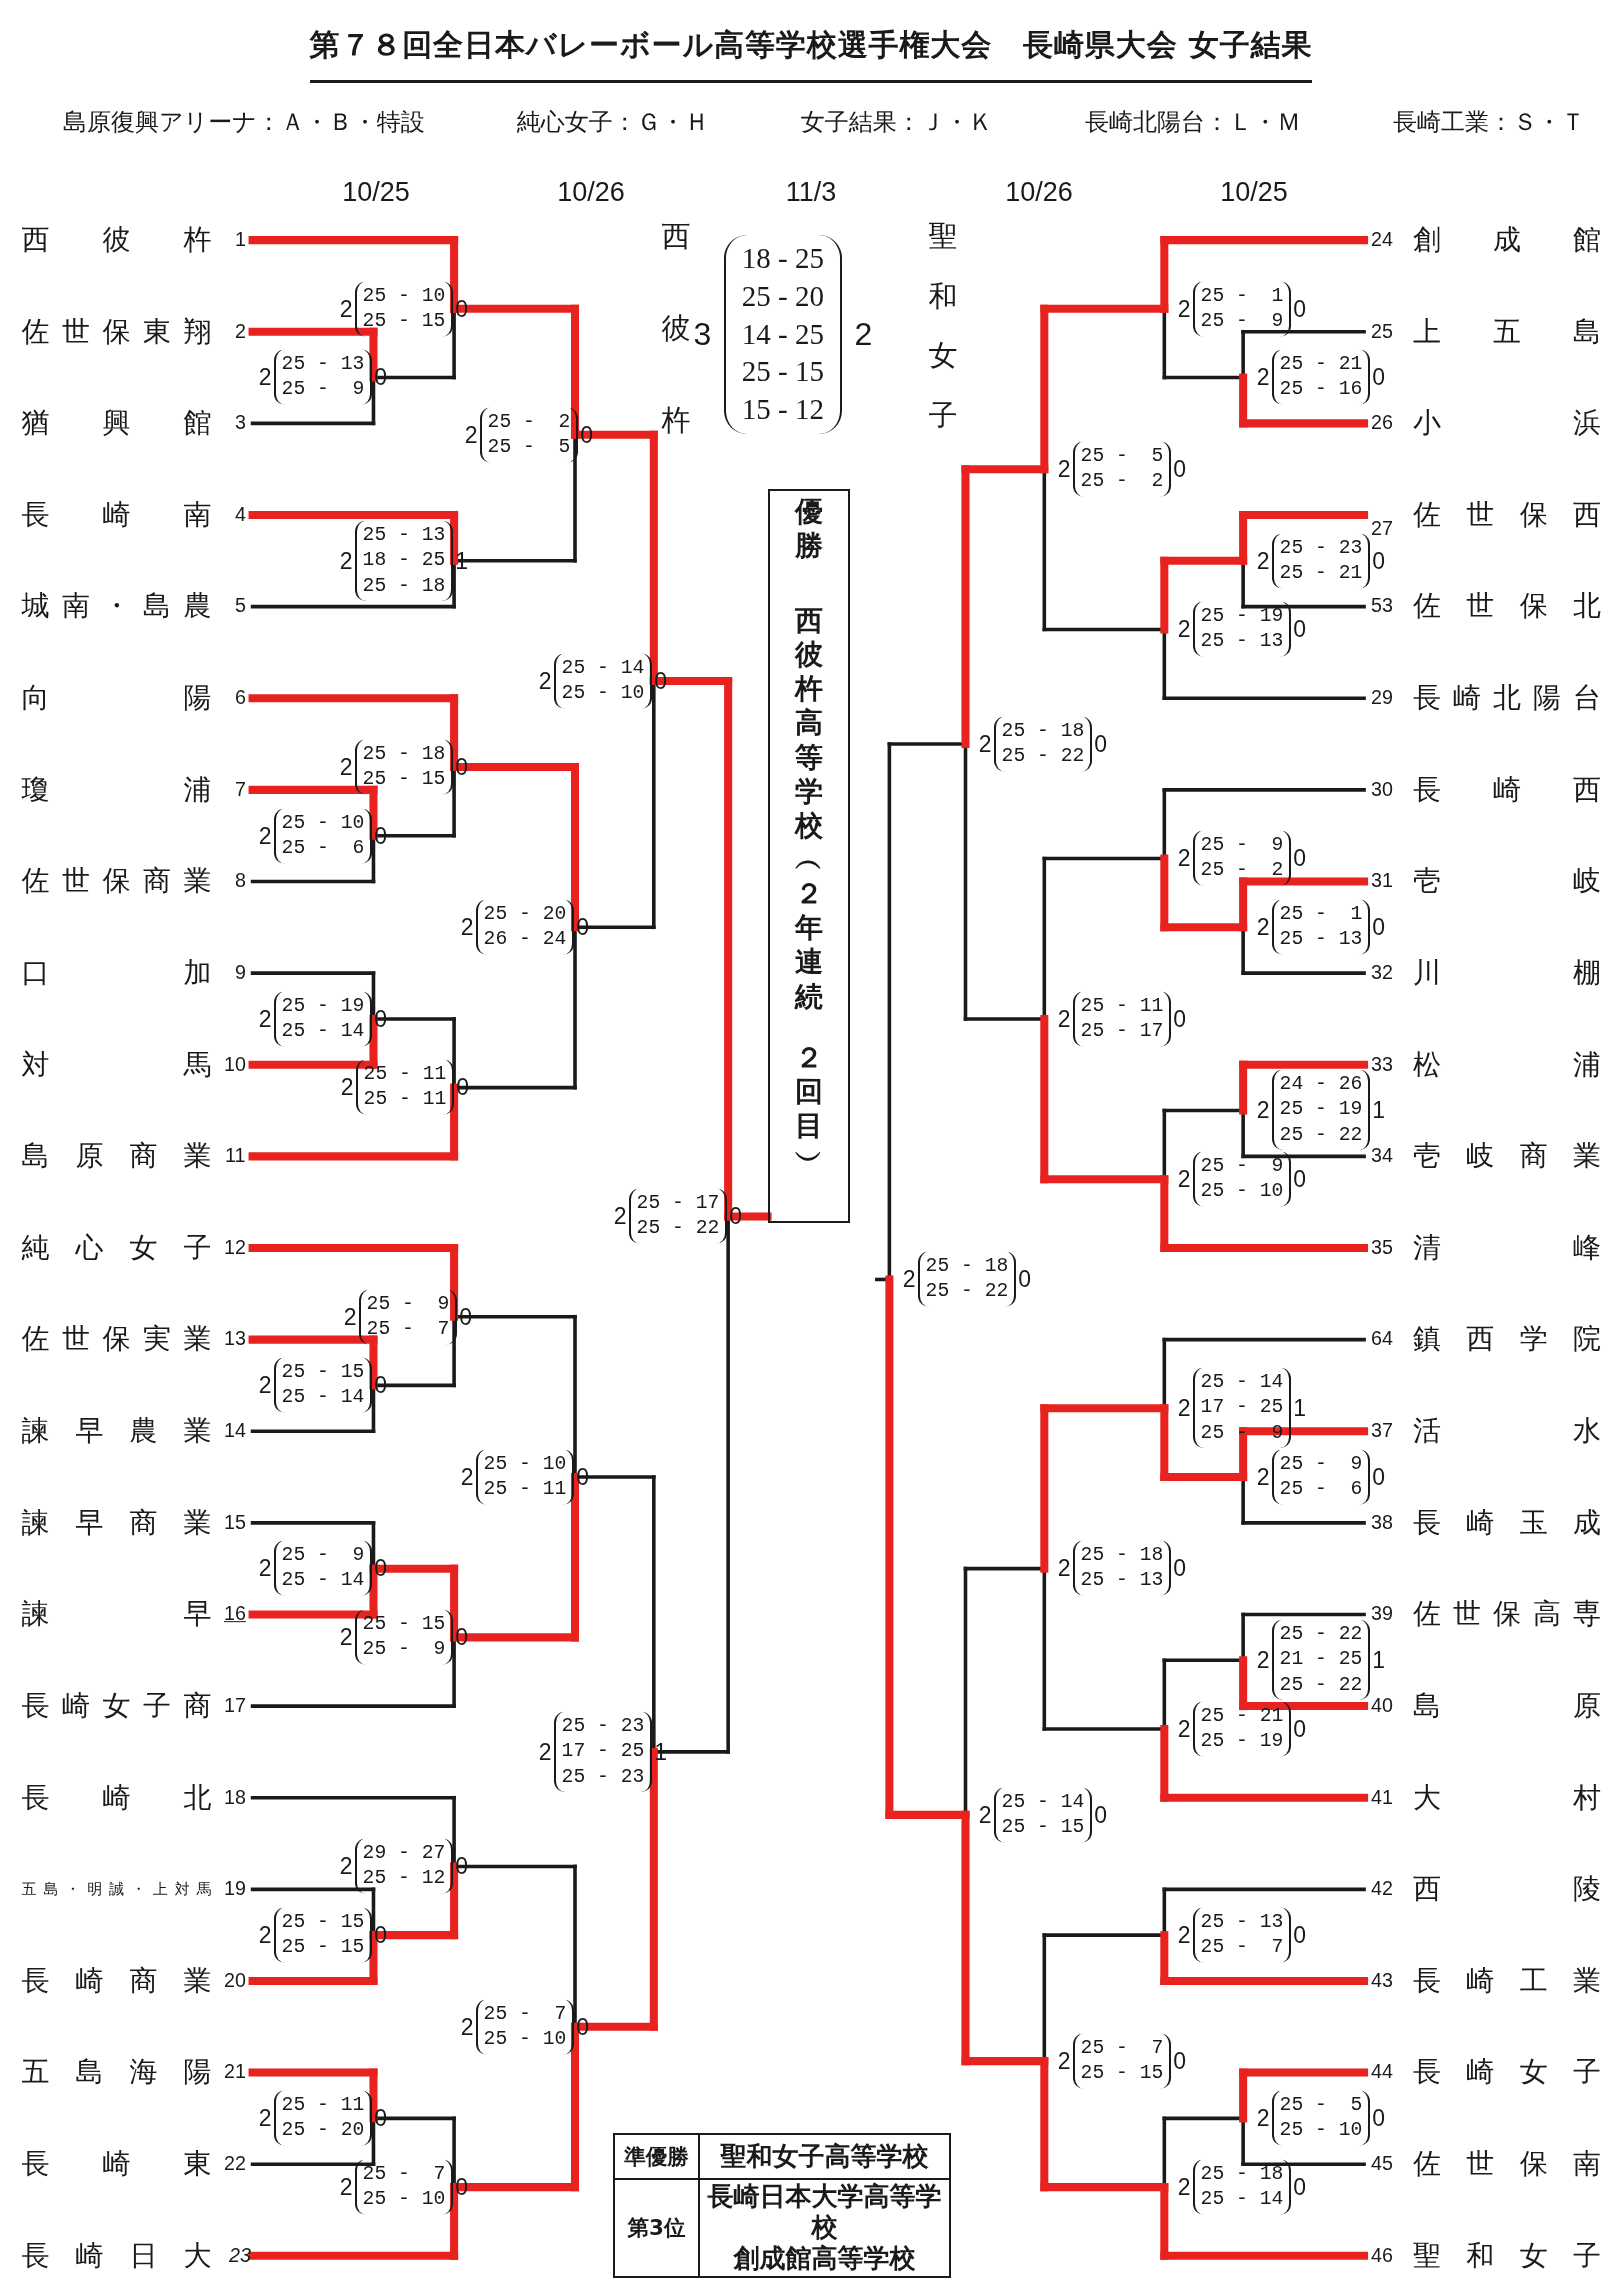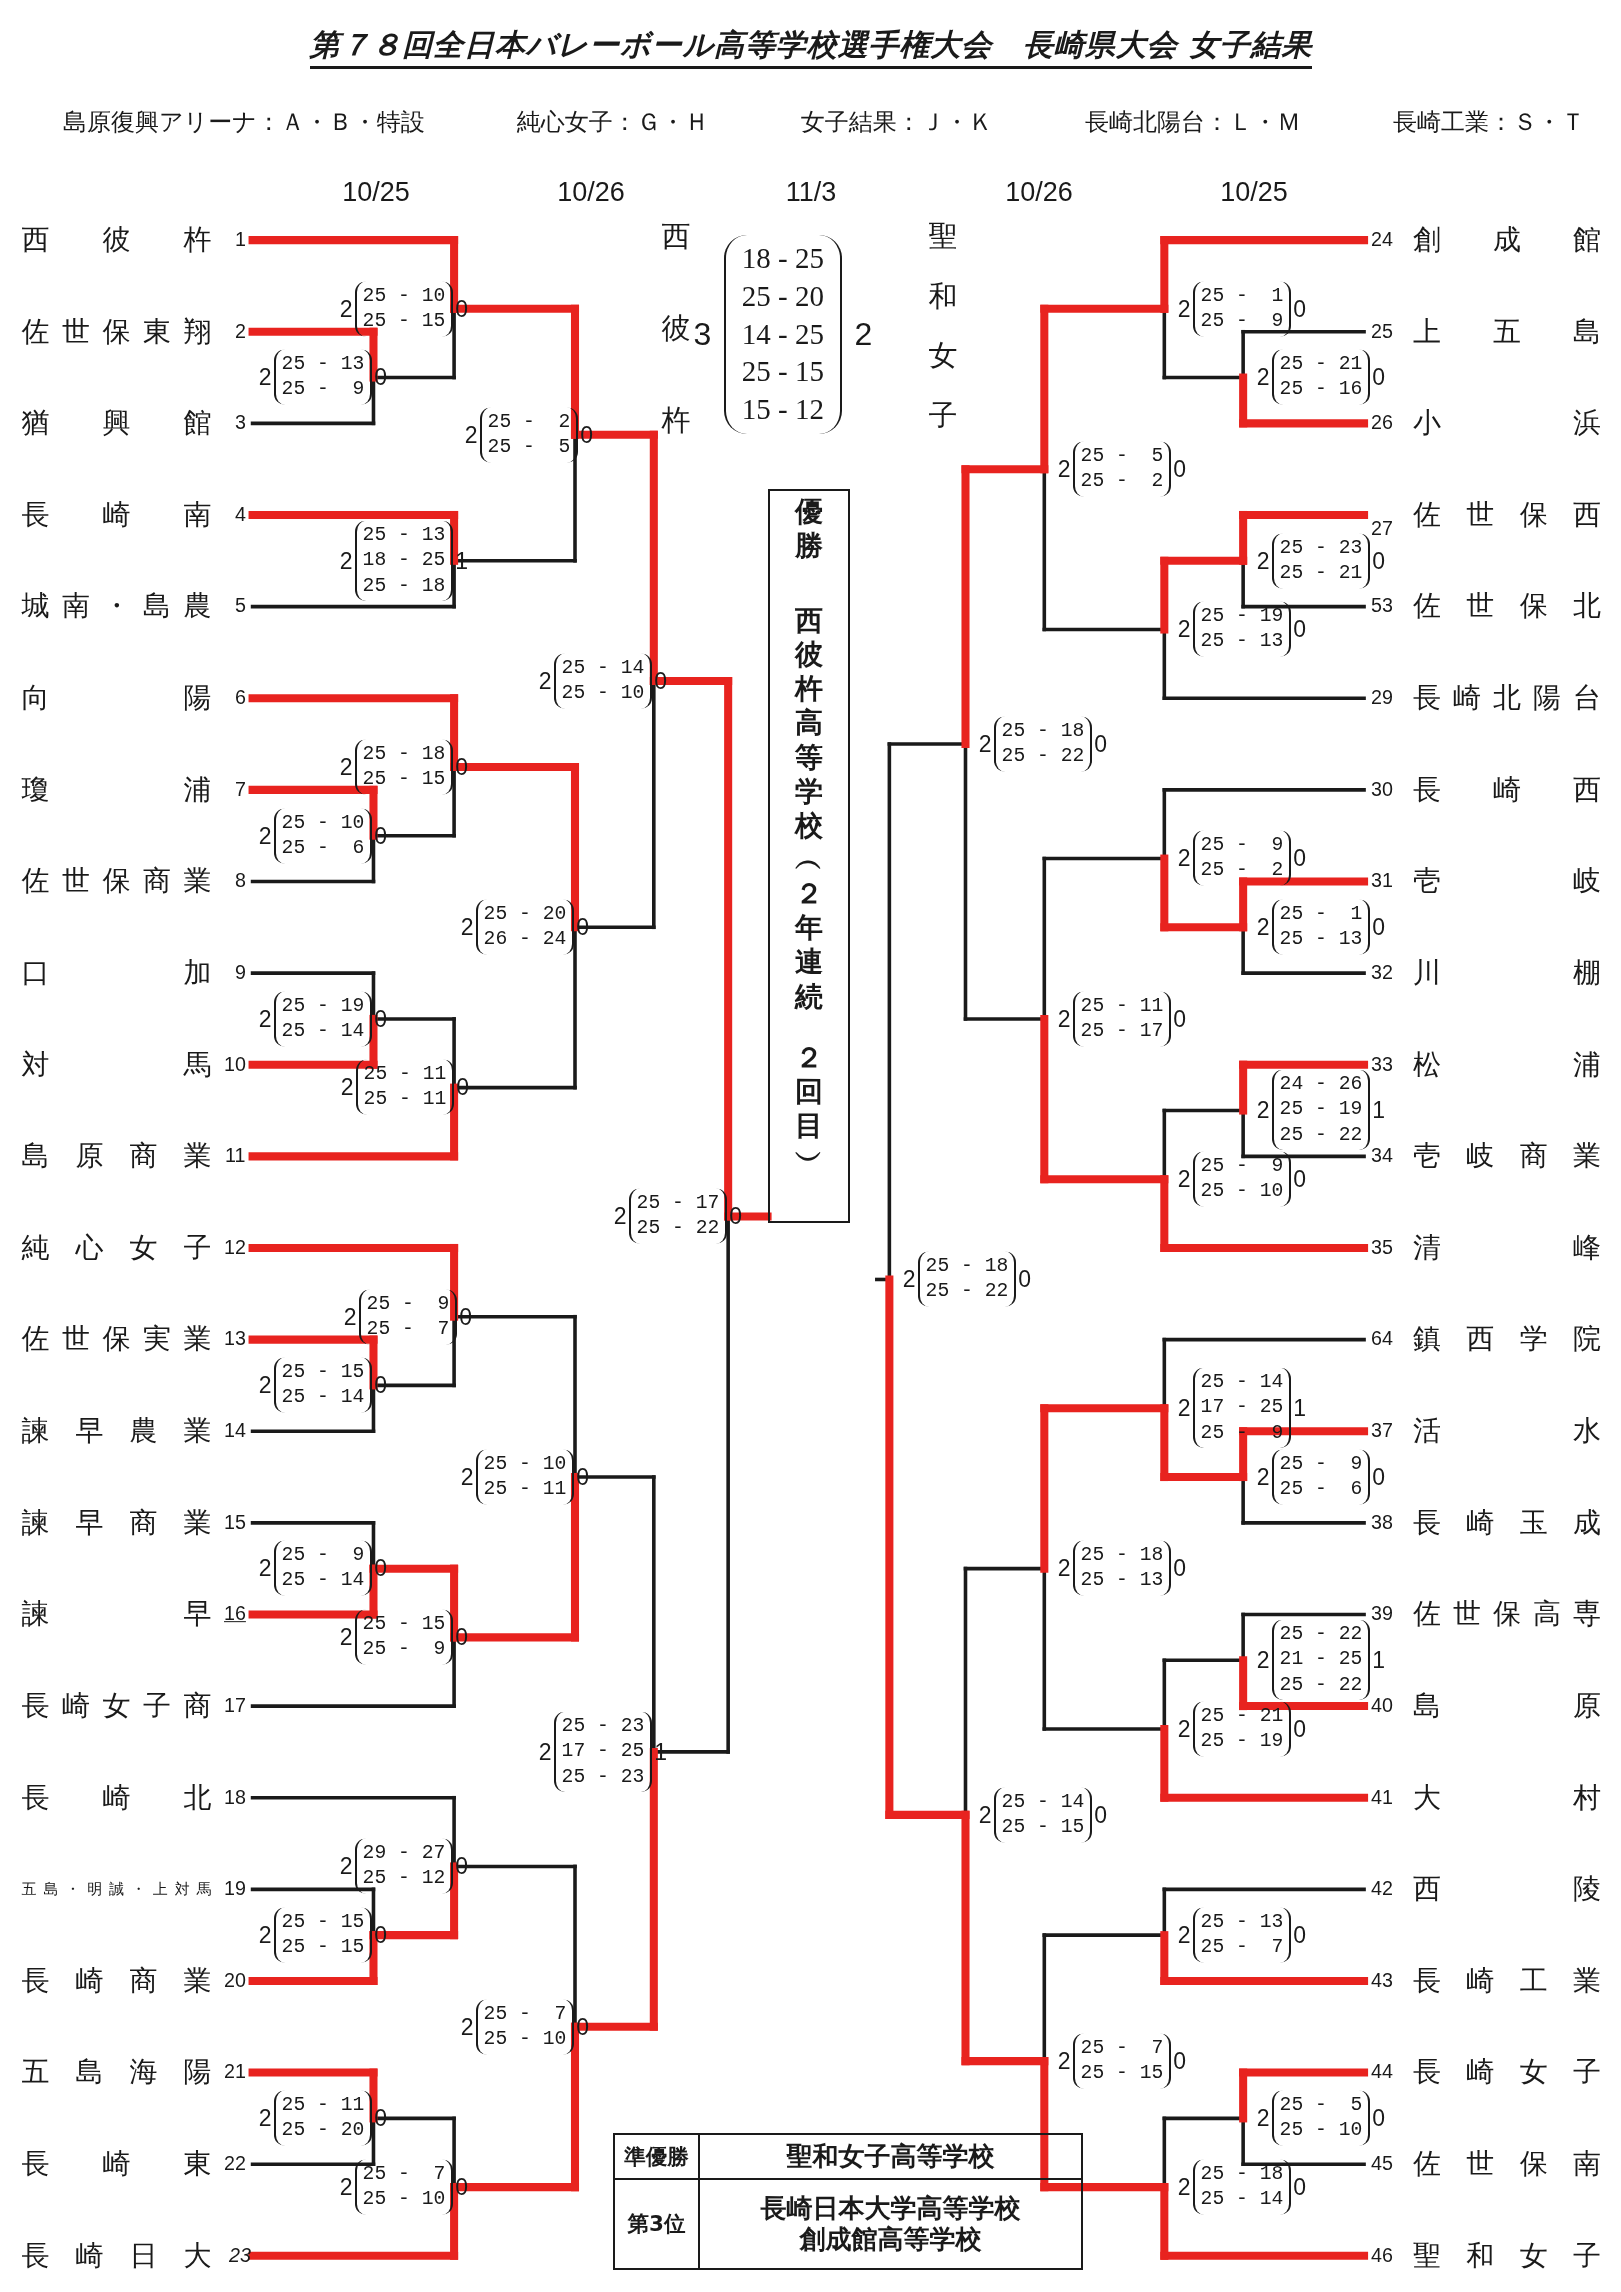--- a/index.html
+++ b/index.html
@@ -1,20 +1,20 @@
 <!DOCTYPE html>
 <html style="font-size:14.3px"><head>
 <meta charset="utf-8">
 <style>
   html, body { margin:0; padding:0; background:#ffffff; }
   body { width:1622px; height:2293px; position:relative; overflow:hidden;
          font-family:"DejaVu Sans","Liberation Sans",sans-serif; color:#1a1a1a; }
   #title { position:absolute; left:0; width:1622px; top:25px; text-align:center;
            font-size:30px; font-weight:bold; letter-spacing:0.9px; }
-  #title span { border-bottom:3.6px solid #1a1a1a; padding-bottom:4px;font-style:italic; }
+  #title span { border-bottom:3.6px solid #1a1a1a; padding-bottom:18px; }
   #venues { position:absolute; top:106px; left:63px; width:1522px; display:flex;
             justify-content:space-between; font-size:24px; }
   .date { position:absolute; top:177px; font-size:27px; transform:translateX(-50%);
           font-family:"Liberation Sans",sans-serif; }
   #bracket { position:absolute; left:0; top:0; width:1622px; height:2293px; }
   .tname { position:absolute; display:flex; justify-content:space-between;
            font-size:28px; transform:translateY(-50%); line-height:1; }
   .tname.small { font-size:15px; }
   .tnum { position:absolute; font-size:19.7px; transform:translateY(-50%);
           font-family:"Liberation Sans",sans-serif; line-height:1; }
@@ -28,21 +28,21 @@
                 gap:19.7px; transform:translate(-50%,0); }
   #final-score { position:absolute; left:681px; top:235px; display:flex; align-items:center; }
   #final-score .sw { font-size:32px; padding:0 12.5px; font-family:"Liberation Sans",sans-serif; }
   #final-score .sets { border-left:2.7px solid #1a1a1a; border-right:2.7px solid #1a1a1a;
                        border-radius:23px; padding:5.4px 16px; font-family:"Liberation Serif",serif;
                        font-size:29px; line-height:1.3; text-align:center; }
   #champ-box { position:absolute; left:768px; top:489px; width:82px; height:734px;
                border:2.2px solid #1a1a1a; box-sizing:border-box; display:flex; flex-direction:column;
                align-items:center; font-weight:bold; font-size:28px; line-height:1.22; padding-top:3.6px; }
   #champ-box .gap { height:41px; }
-  #results { position:absolute; left:613px; top:2133px; width:470px; border-collapse:collapse;
+  #results { position:absolute; left:613px; top:2133px; width:338px; border-collapse:collapse;
              font-weight:bold; }
   #results td { border:2.7px solid #1a1a1a; text-align:center; }
   #results td.lbl { width:81px; font-size:21.5px; }
   #results td.val { font-size:26px; }
   #results tr.r1 td { height:41px; }
   #results tr.r2 td { height:86px; line-height:1.2; }
 </style>
 </head>
 <body>
 

